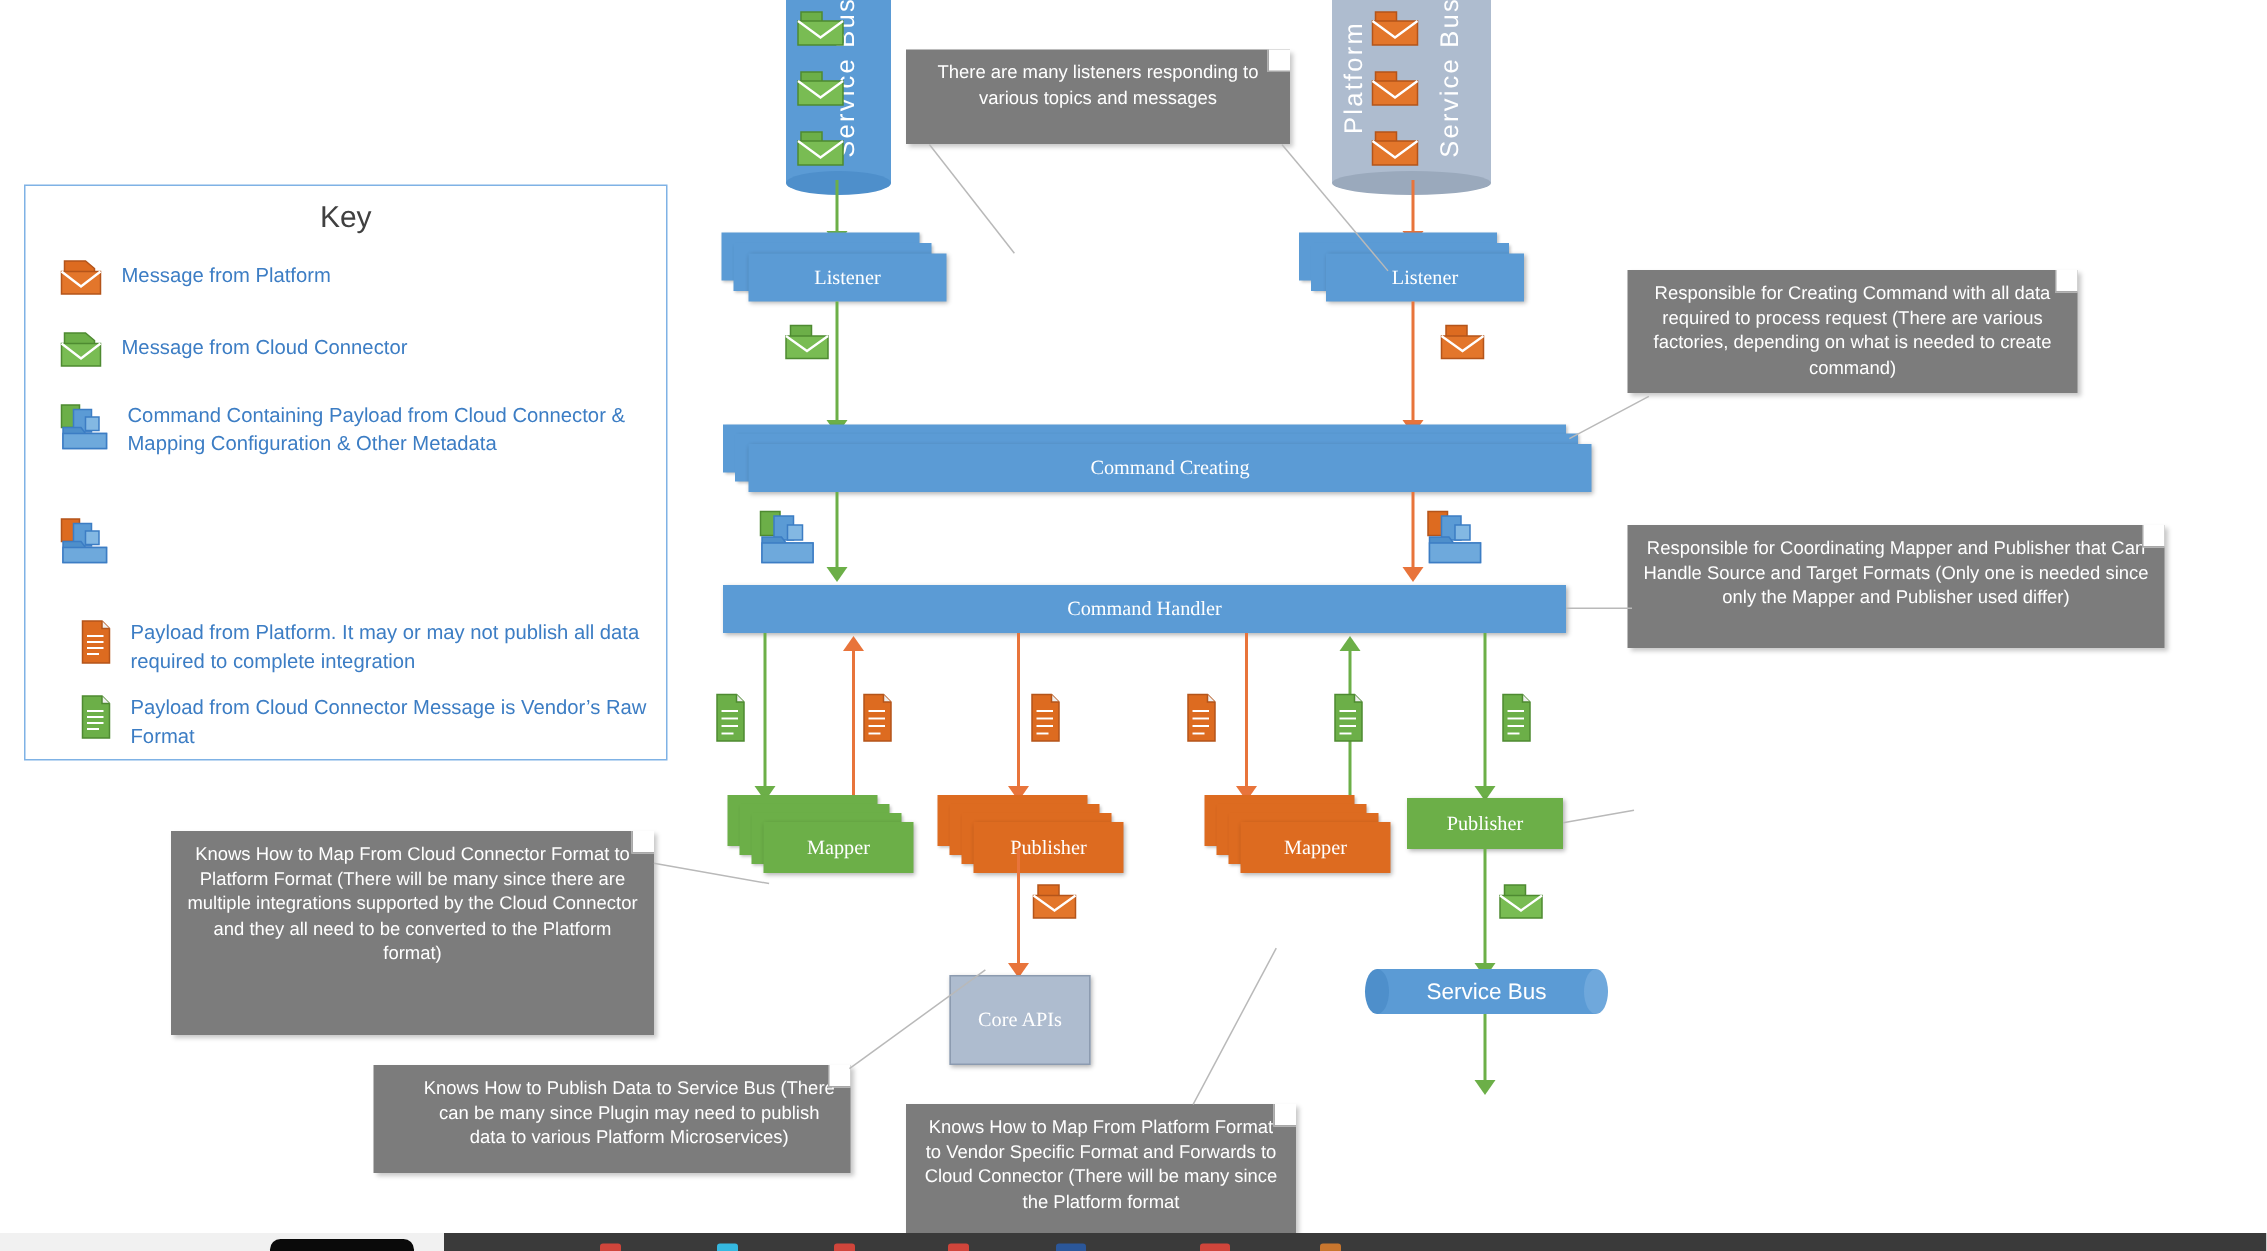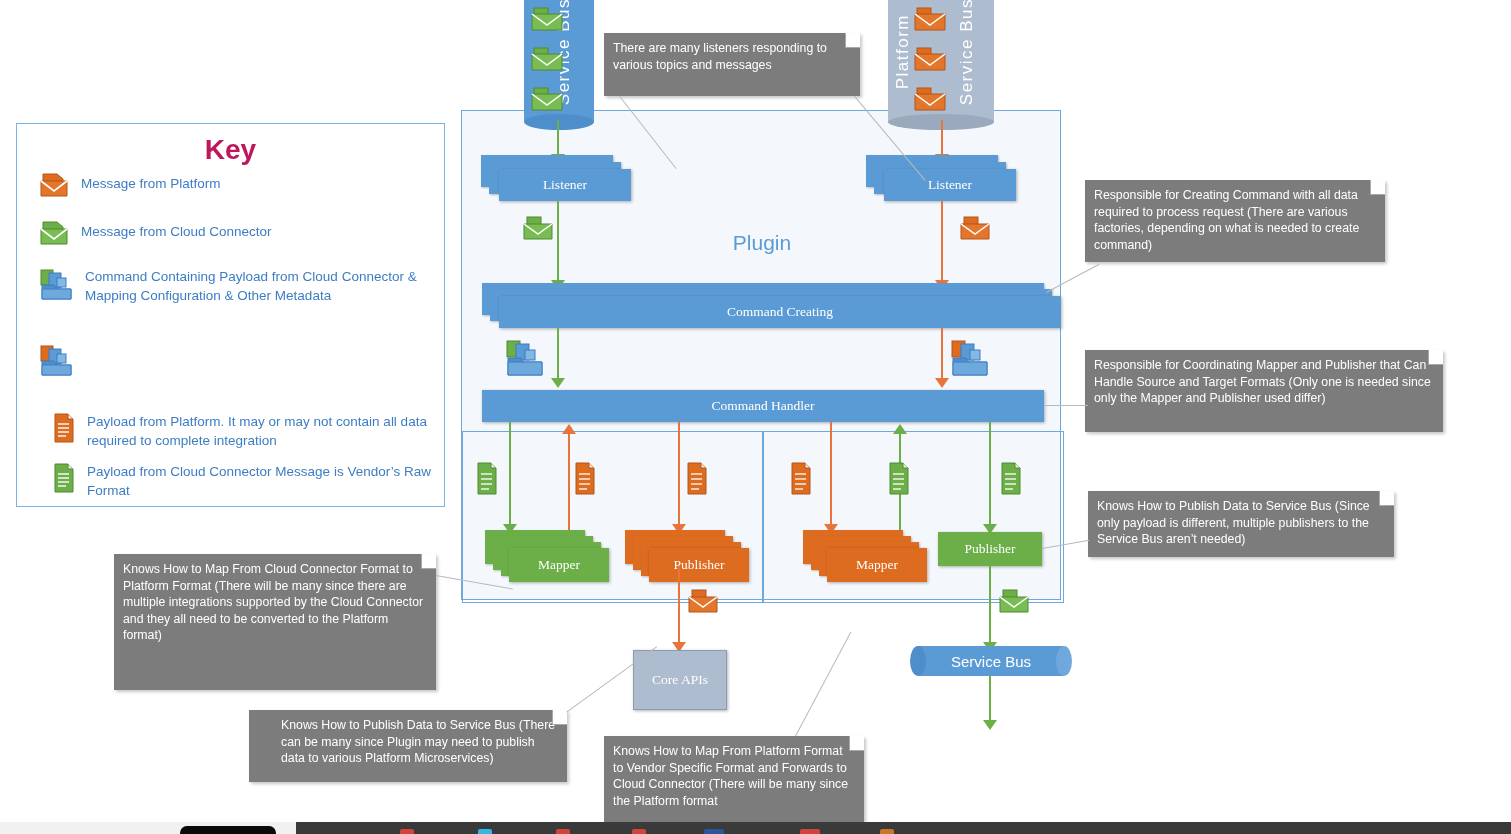--- a/index.html
+++ b/index.html
@@ -5,21 +5,21 @@
   html,body{margin:0;padding:0;background:#ffffff;}
   body{width:1511px;height:834px;position:relative;overflow:hidden;
        font-family:"Liberation Sans","DejaVu Sans",sans-serif;}
   .stage{position:absolute;left:0;top:0;width:1511px;height:834px;}
   .abs{position:absolute;box-sizing:border-box;}
 
   
   #key-panel{left:16px;top:123px;width:429px;height:384px;background:#ffffff;
              border:1.5px solid #7FB2E5;}
   #key-title{position:absolute;left:0;top:10px;width:100%;text-align:center;
-             color:#be185d;font-size:28px;font-weight:bold;}
+             color:#404040;font-size:20px;font-weight:normal;}
   .key-row{position:absolute;left:22px;display:flex;align-items:flex-start;gap:12px;}
   .key-text{color:#3C7DC4;font-size:13.5px;line-height:18.5px;}
 
   
   .cyl{position:absolute;}
   .cyl .body{position:absolute;left:0;top:8px;right:0;bottom:8px;}
   .cyl .cap{position:absolute;left:0;height:16px;width:100%;border-radius:50%;}
 
   .vtext{writing-mode:vertical-rl;transform:rotate(180deg);color:#ffffff;
          font-size:17px;letter-spacing:1.5px;white-space:nowrap;}
@@ -37,21 +37,21 @@
 
   
   #plugin-box{left:461px;top:110px;width:600px;height:490px;
               background:#F4F8FC;border:1px solid #6FA8DC;}
   #plugin-label{position:absolute;left:0;top:120px;width:600px;text-align:center;
                 color:#5B9BD5;font-size:21px;}
   .subpanel{position:absolute;border:1px solid #6FA8DC;background:transparent;}
 
   
   .callout{position:absolute;background:#7C7C7C;color:#ffffff;font-size:12.3px;
-           line-height:16.5px;text-align:left;padding:7px 9px;box-sizing:border-box;
+           line-height:16.5px;text-align:center;padding:7px 9px;box-sizing:border-box;
            box-shadow:2px 2px 3px rgba(0,0,0,.22);}
   .callout .fold{position:absolute;right:0;top:0;width:14px;height:14px;
                  background:#ffffff;
                  border-left:1px solid #A8A8A8;border-bottom:1px solid #A8A8A8;}
   .leader{position:absolute;background:#B9B9B9;height:1px;transform-origin:0 0;}
 
   
   .ln{position:absolute;width:2px;}
   .ln.g{background:#6CAF48;}
   .ln.o{background:#E8743B;}
@@ -130,46 +130,40 @@
           <path d="M2 1 h13 l5 5 v23 h-18 z" fill="#DD6B20" stroke="#B4541A"></path>
           <path d="M15 1 v5 h5" fill="#F0F0F0" stroke="#B4541A"></path>
           <g stroke="#ffffff" stroke-width="1.4">
             <line x1="5" y1="11" x2="16" y2="11"></line>
               <line x1="5" y1="15" x2="16" y2="15"></line>
             <line x1="5" y1="19" x2="16" y2="19"></line>
               <line x1="5" y1="23" x2="13" y2="23"></line>
           </g>
         </svg>
       </span>
-      <span class="key-text">Payload from Platform. It may or may not contain all data required to complete integration</span>
+      <span class="key-text">Payload from Platform. It may or may not publish all data required to complete integration</span>
     </div>
 
     <div class="key-row" style="top:339px;left:36px;width:380px;">
       <span>
         <svg width="22" height="30" viewBox="0 0 22 30">
           <path d="M2 1 h13 l5 5 v23 h-18 z" fill="#6CAF48" stroke="#4E8A31"></path>
           <path d="M15 1 v5 h5" fill="#F0F0F0" stroke="#4E8A31"></path>
           <g stroke="#ffffff" stroke-width="1.4">
             <line x1="5" y1="11" x2="16" y2="11"></line>
               <line x1="5" y1="15" x2="16" y2="15"></line>
             <line x1="5" y1="19" x2="16" y2="19"></line>
               <line x1="5" y1="23" x2="13" y2="23"></line>
           </g>
         </svg>
       </span>
       <span class="key-text">Payload from Cloud Connector Message is Vendor’s Raw Format</span>
     </div>
   </div>
 
-  <div class="abs" id="plugin-box">
-    <div id="plugin-label">Plugin</div>
-
-    <div class="subpanel" style="left:0px;top:320px;width:300px;height:170px;"></div>
-    <div class="subpanel" style="left:300px;top:320px;width:300px;height:170px;"></div>
-  </div>
 
   <div class="cyl" style="left:524px;top:-40px;width:70px;height:170px;">
     <div class="body" style="background:#5B9BD5;"></div>
 
     <div class="cap" style="bottom:0px;background:#4E8FCB;"></div>
   </div>
   <div class="abs" style="left:554px;top:-18px;height:140px;display:flex;align-items:center;">
     <span class="vtext">Service Bus</span>
   </div>
 
@@ -465,24 +459,20 @@
     <span>Responsible for Creating Command with all data required to process request (There are various factories, depending on what is needed to create command)</span>
   </div>
   <div class="leader" style="left:1046px;top:292px;width:60px;transform:rotate(-28deg);"></div>
 
   <div class="callout" style="left:1085px;top:350px;width:358px;height:82px;">
     <span class="fold"></span>
     <span>Responsible for Coordinating Mapper and Publisher that Can Handle Source and Target Formats (Only one is needed since only the Mapper and Publisher used differ)</span>
   </div>
   <div class="leader" style="left:1044px;top:405px;width:44px;"></div>
 
-  <div class="callout" style="left:1088px;top:491px;width:306px;height:66px;text-align:left;">
-    <span class="fold"></span>
-    <span>Knows How to Publish Data to Service Bus (Since only payload is different, multiple publishers to the Service Bus aren’t needed)</span>
-  </div>
   <div class="leader" style="left:1042px;top:548px;width:48px;transform:rotate(-10deg);"></div>
 
   <div class="callout" style="left:114px;top:554px;width:322px;height:136px;">
     <span class="fold"></span>
     <span>Knows How to Map From Cloud Connector Format to Platform Format (There will be many since there are multiple integrations supported by the Cloud Connector and they all need to be converted to the Platform format)</span>
   </div>
   <div class="leader" style="left:436px;top:575px;width:78px;transform:rotate(10deg);"></div>
 
   <div class="callout" style="left:249px;top:710px;width:318px;height:72px;padding-left:32px;">
     <span class="fload fold"></span>

